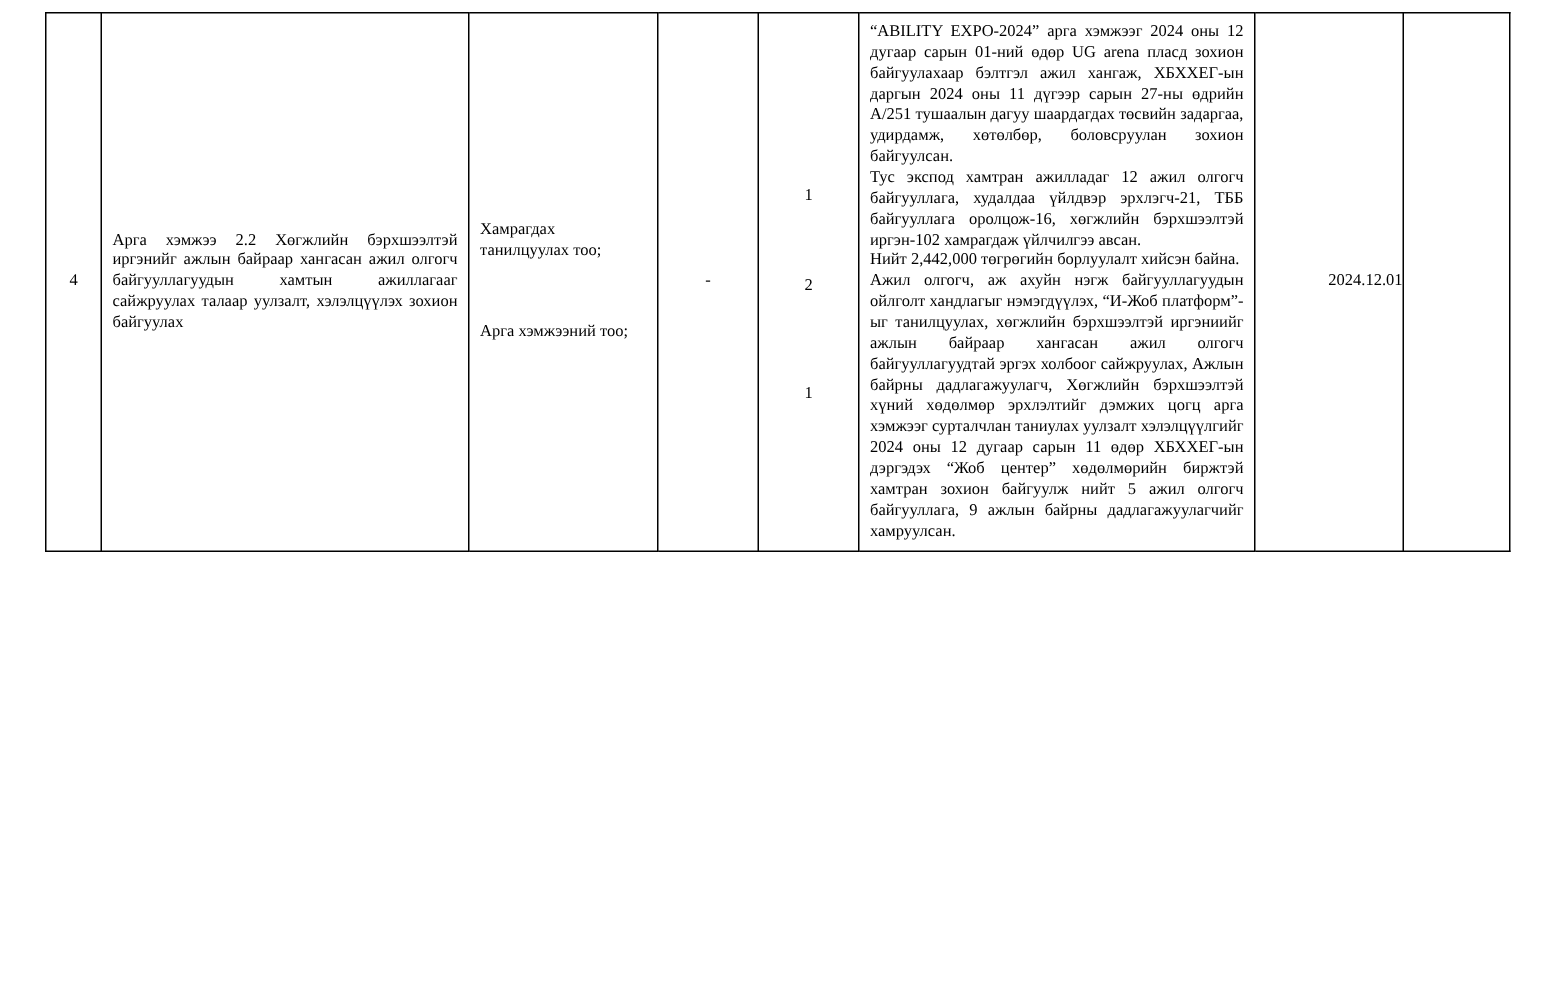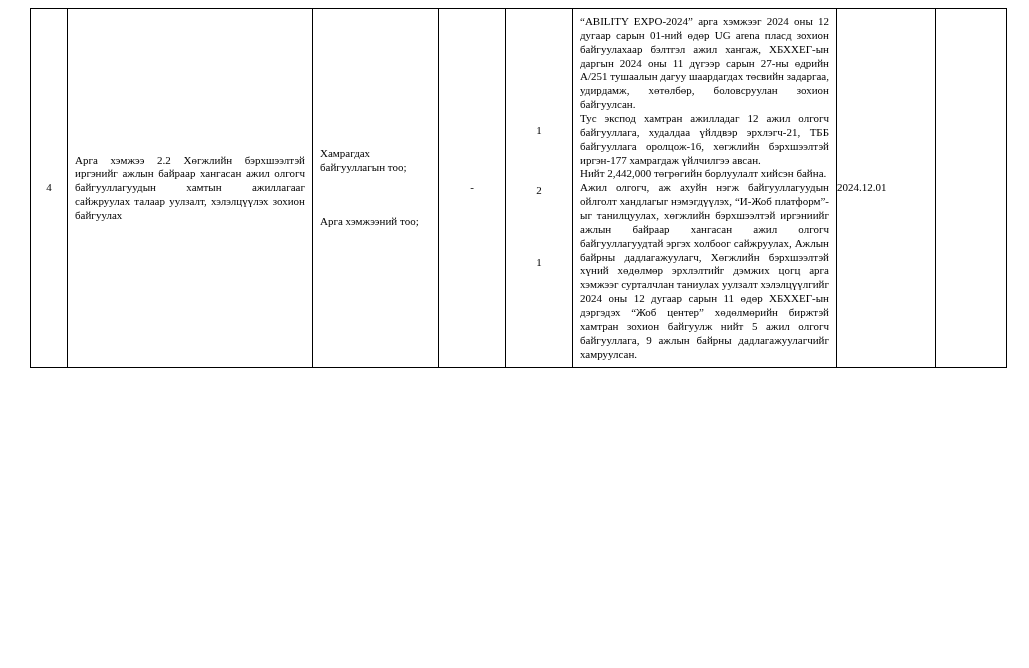--- a/index.html
+++ b/index.html
@@ -32,21 +32,21 @@
     padding: 0;
     font-size: 11px;
     line-height: 1.26;
   }
   .col-no      { width: 36px;  text-align: center; }
   .col-measure { width: 244px; }
   .col-indic   { width: 125px; }
   .col-blank   { width: 66px;  }
   .col-count   { width: 66px;  text-align: center; }
   .col-desc    { width: 263px; }
-  .col-date    { width: 98px;  text-align: left; }
+  .col-date    { width: 98px;  text-align: right; }
   .col-last    { width: 70px;  }
 
   .cell-pad {
     padding: 6px 7px;
   }
   .measure-text {
     text-align: justify;
     text-align-last: left;
   }
   .indic-line { margin: 0 0 14px 0; }
@@ -78,41 +78,41 @@
     <tbody>
       <tr>
         <td class="col-no num-cell">4</td>
 
         <td class="col-measure">
           <div class="cell-pad measure-text">Арга хэмжээ 2.2 Хөгжлийн бэрхшээлтэй иргэнийг ажлын байраар хангасан ажил олгогч байгууллагуудын хамтын ажиллагааг сайжруулах талаар уулзалт, хэлэлцүүлэх зохион байгуулах</div>
         </td>
 
         <td class="col-indic">
           <div class="cell-pad">
-            <div class="indic-line">Хамрагдах байгууллагын тоо;</div>
+            <div class="indic-line">Хамрагдах танилцуулах тоо;</div>
             <div class="indic-line">Арга хэмжээний тоо;</div>
           </div>
         </td>
 
         <td class="col-blank dash">-</td>
 
         <td class="col-count">
           <div class="counts">
             <span class="count-item">1</span>
             <span class="count-gap-1" style="display:block;"></span>
             <span class="count-item">2</span>
             <span class="count-gap-2" style="display:block;"></span>
             <span class="count-item">1</span>
           </div>
         </td>
 
         <td class="col-desc">
           <div class="cell-pad">
             <p class="desc-para">“ABILITY EXPO-2024” арга хэмжээг 2024 оны 12 дугаар сарын 01-ний өдөр UG arena пласд зохион байгуулахаар бэлтгэл ажил хангаж, ХБХХЕГ-ын даргын 2024 оны 11 дүгээр сарын 27-ны өдрийн А/251 тушаалын дагуу шаардагдах төсвийн задаргаа, удирдамж, хөтөлбөр, боловсруулан зохион байгуулсан.</p>
-            <p class="desc-para">Тус экспод хамтран ажилладаг 12 ажил олгогч байгууллага, худалдаа үйлдвэр эрхлэгч-21, ТББ байгууллага оролцож-16, хөгжлийн бэрхшээлтэй иргэн-177 хамрагдаж үйлчилгээ авсан.</p>
+            <p class="desc-para">Тус экспод хамтран ажилладаг 12 ажил олгогч байгууллага, худалдаа үйлдвэр эрхлэгч-21, ТББ байгууллага оролцож-16, хөгжлийн бэрхшээлтэй иргэн-102 хамрагдаж үйлчилгээ авсан.</p>
             <p class="desc-para">Нийт 2,442,000 төгрөгийн борлуулалт хийсэн байна.</p>
             <p class="desc-para">Ажил олгогч, аж ахуйн нэгж байгууллагуудын ойлголт хандлагыг нэмэгдүүлэх, “И-Жоб платформ”-ыг танилцуулах, хөгжлийн бэрхшээлтэй иргэниийг ажлын байраар хангасан ажил олгогч байгууллагуудтай эргэх холбоог сайжруулах, Ажлын байрны дадлагажуулагч, Хөгжлийн бэрхшээлтэй хүний хөдөлмөр эрхлэлтийг дэмжих цогц арга хэмжээг сурталчлан таниулах уулзалт хэлэлцүүлгийг 2024 оны 12 дугаар сарын 11 өдөр ХБХХЕГ-ын дэргэдэх “Жоб центер” хөдөлмөрийн биржтэй хамтран зохион байгуулж нийт 5 ажил олгогч байгууллага, 9 ажлын байрны дадлагажуулагчийг хамруулсан.</p>
           </div>
         </td>
 
         <td class="col-date date-cell">2024.12.01</td>
 
         <td class="col-last"></td>
       </tr>
     </tbody>

